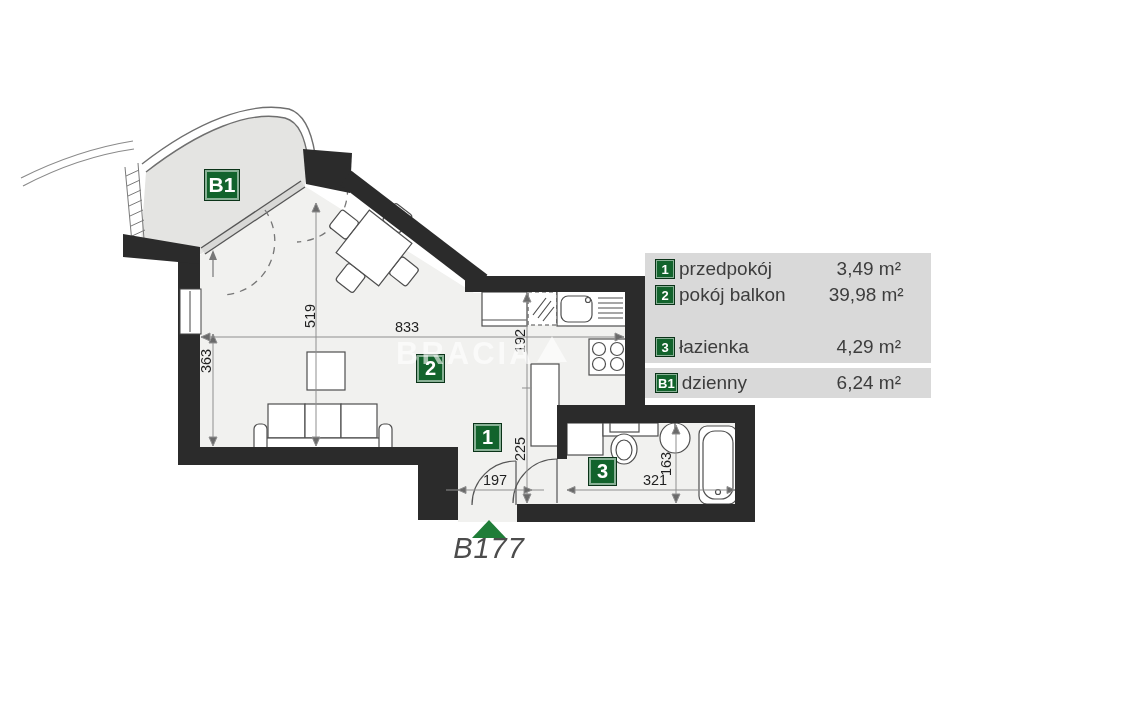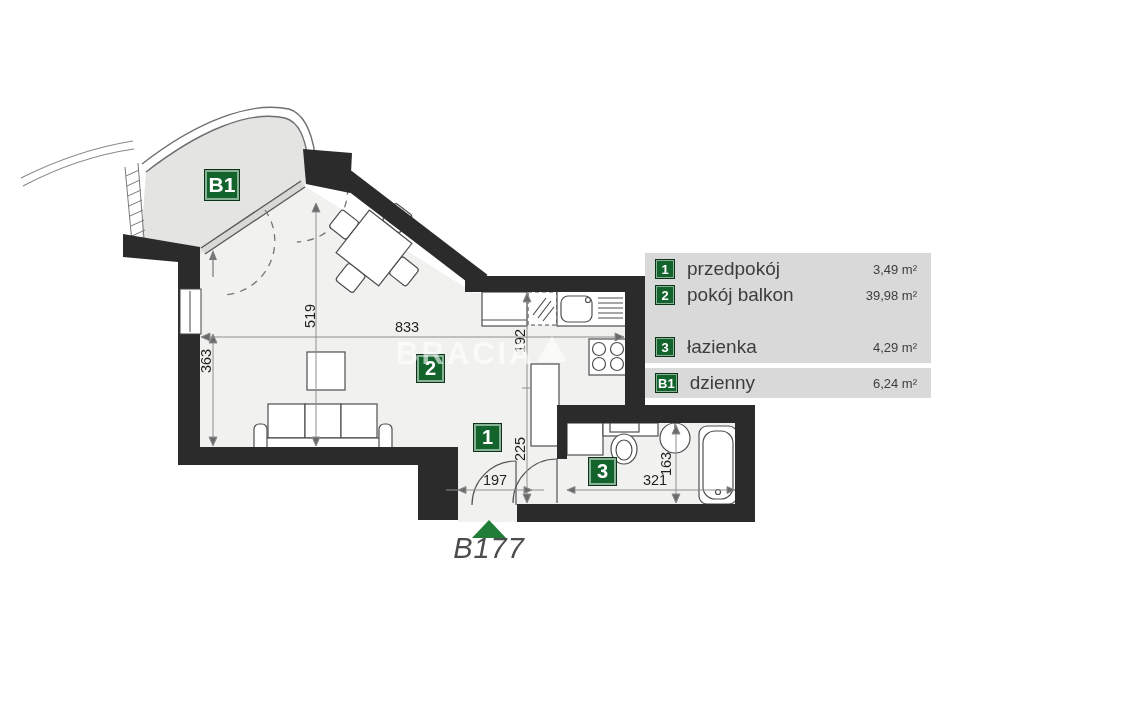--- a/index.html
+++ b/index.html
@@ -22,22 +22,22 @@
   .legend-box{background:var(--legend_bg,#d9d9d9);}
   .legend-rooms{height:110px;padding-top:3px;box-sizing:border-box;}
   .legend-balcony{margin-top:5px;height:30px;display:flex;align-items:center;}
   .lrow{display:flex;align-items:center;height:26px;width:100%;}
   .lbadge{flex:0 0 auto;display:inline-flex;align-items:center;justify-content:center;
           min-width:20px;height:20px;padding:0 2px;margin-left:10px;
           background:var(--badge_green,#12632c);color:#fff;font-size:13px;font-weight:bold;
           border:1px solid #0a3318;box-shadow:inset 0 0 0 1px rgba(255,255,255,.5);
           box-sizing:border-box;}
   .lbadge.empty{background:transparent;border-color:transparent;box-shadow:none;}
-  .lname{flex:1 1 auto;padding-left:12px;font-size:19px;color:#3d3d3d;white-space:nowrap;}
-  .larea{flex:0 0 auto;width:118px;text-align:right;padding-right:14px;font-size:13px;color:#3d3d3d;}
+  .lname{flex:1 1 auto;padding-left:4px;font-size:19px;color:#3d3d3d;white-space:nowrap;}
+  .larea{flex:0 0 auto;width:118px;text-align:right;padding-right:30px;font-size:19px;color:#3d3d3d;}
 
   
   .watermark{position:absolute;left:396px;top:336px;display:flex;align-items:flex-start;
              font-size:31px;font-weight:bold;letter-spacing:3px;
              color:rgba(255,255,255,0.62);z-index:5;user-select:none;}
   .wm-tri{width:0;height:0;border-left:15px solid transparent;border-right:15px solid transparent;
           border-bottom:26px solid rgba(255,255,255,0.62);margin:0 5px 3px 2px;}
 
   
   .unit-label{position:absolute;left:404px;top:532px;width:170px;text-align:center;

